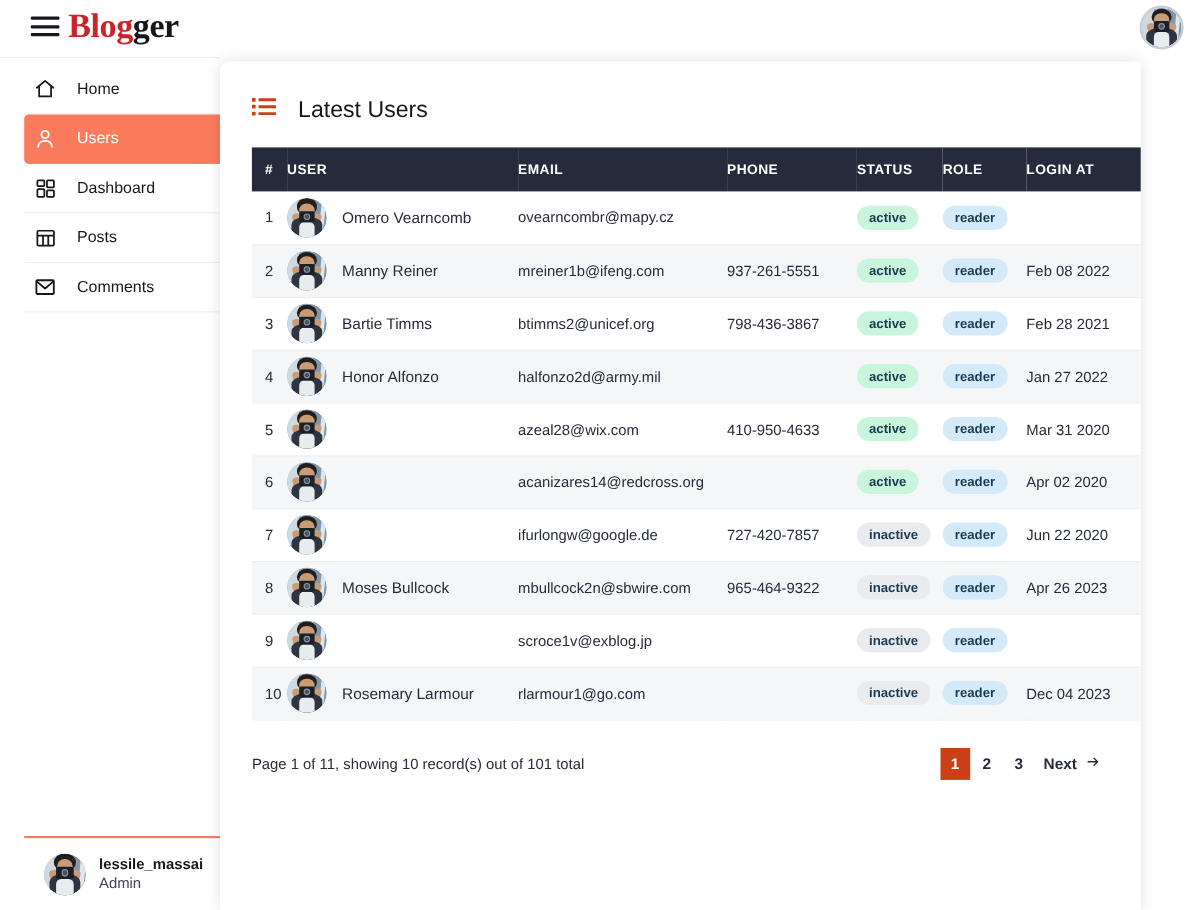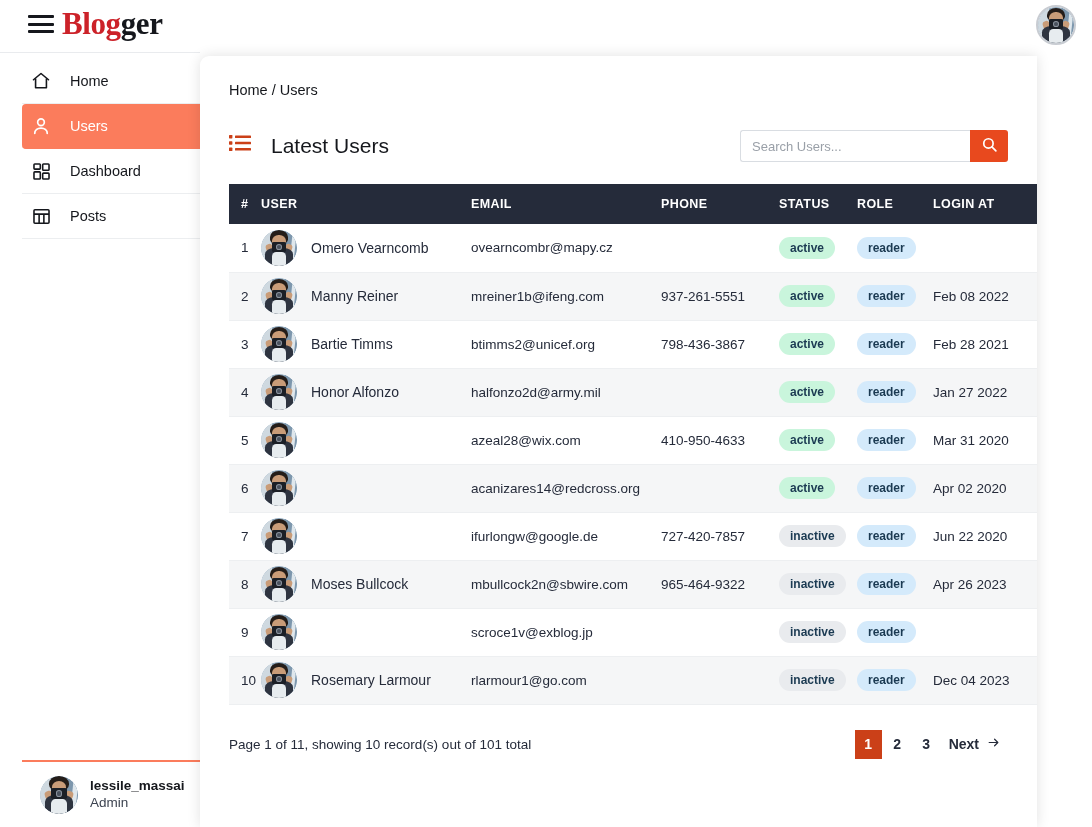--- a/index.html
+++ b/index.html
@@ -356,20 +356,29 @@
     <div class="nav-item">
       <span class="nav-icon">
         <svg width="19" height="19" viewBox="0 0 24 24" fill="none" stroke="currentColor" stroke-width="2">
           <rect x="2.5" y="3.5" width="19" height="17" rx="1.2"></rect>
           <path d="M2.5 9h19M9 9v11.5M15 9v11.5"></path>
         </svg>
       </span>
       <span class="nav-label">Posts</span>
     </div>
 
+    <div class="nav-item">
+      <span class="nav-icon">
+        <svg width="20" height="20" viewBox="0 0 24 24" fill="none" stroke="currentColor" stroke-width="2" stroke-linejoin="round">
+          <rect x="2.5" y="4.5" width="19" height="15" rx="1"></rect>
+          <path d="M2.5 5.5 12 13.5l9.5-8"></path>
+        </svg>
+      </span>
+      <span class="nav-label">Comments</span>
+    </div>
 
   </div>
 
   <div class="profile">
     <div class="profile-avatar">
       <div class="av">
         <div class="bg-l"></div>
           <div class="bg-r"></div>
           <div class="bg-stripe"></div>
         <div class="hair"></div>
@@ -384,48 +393,36 @@
     </div>
     <div class="profile-text">
       <div class="profile-name">lessile_massai</div>
       <div class="profile-role">Admin</div>
     </div>
   </div>
 </div>
 
 <div class="card">
 
-  <div class="breadcrumb">Home / Users</div>
 
   <div class="section-head">
     <div class="section-title-wrap">
       <span class="list-icon">
         <svg width="22" height="18" viewBox="0 0 22 18">
           <rect x="0" y="1" width="3.4" height="3.4" rx="0.6" fill="#cb4018"></rect>
           <rect x="6" y="1.4" width="16" height="2.6" rx="0.6" fill="#cb4018"></rect>
           <rect x="0" y="7.3" width="3.4" height="3.4" rx="0.6" fill="#cb4018"></rect>
           <rect x="6" y="7.7" width="16" height="2.6" rx="0.6" fill="#cb4018"></rect>
           <rect x="0" y="13.6" width="3.4" height="3.4" rx="0.6" fill="#cb4018"></rect>
           <rect x="6" y="14" width="16" height="2.6" rx="0.6" fill="#cb4018"></rect>
         </svg>
       </span>
       <span class="section-title">Latest Users</span>
     </div>
 
-    <div class="search-wrap">
-      <input class="search-input" type="text" placeholder="Search Users..." style="">
-      <button class="search-btn">
-        <span>
-          <svg width="17" height="17" viewBox="0 0 24 24" fill="none" stroke="#ffffff" stroke-width="2.4" stroke-linecap="round">
-            <circle cx="10.5" cy="10.5" r="6.6"></circle>
-              <path d="M15.4 15.4 21 21"></path>
-          </svg>
-        </span>
-      </button>
-    </div>
   </div>
 
   <table class="users">
     <thead>
       <tr>
         <th class="col-num">#</th>
         <th class="col-user">USER</th>
         <th class="col-email">EMAIL</th>
         <th class="col-phone">PHONE</th>
         <th class="col-status">STATUS</th>

